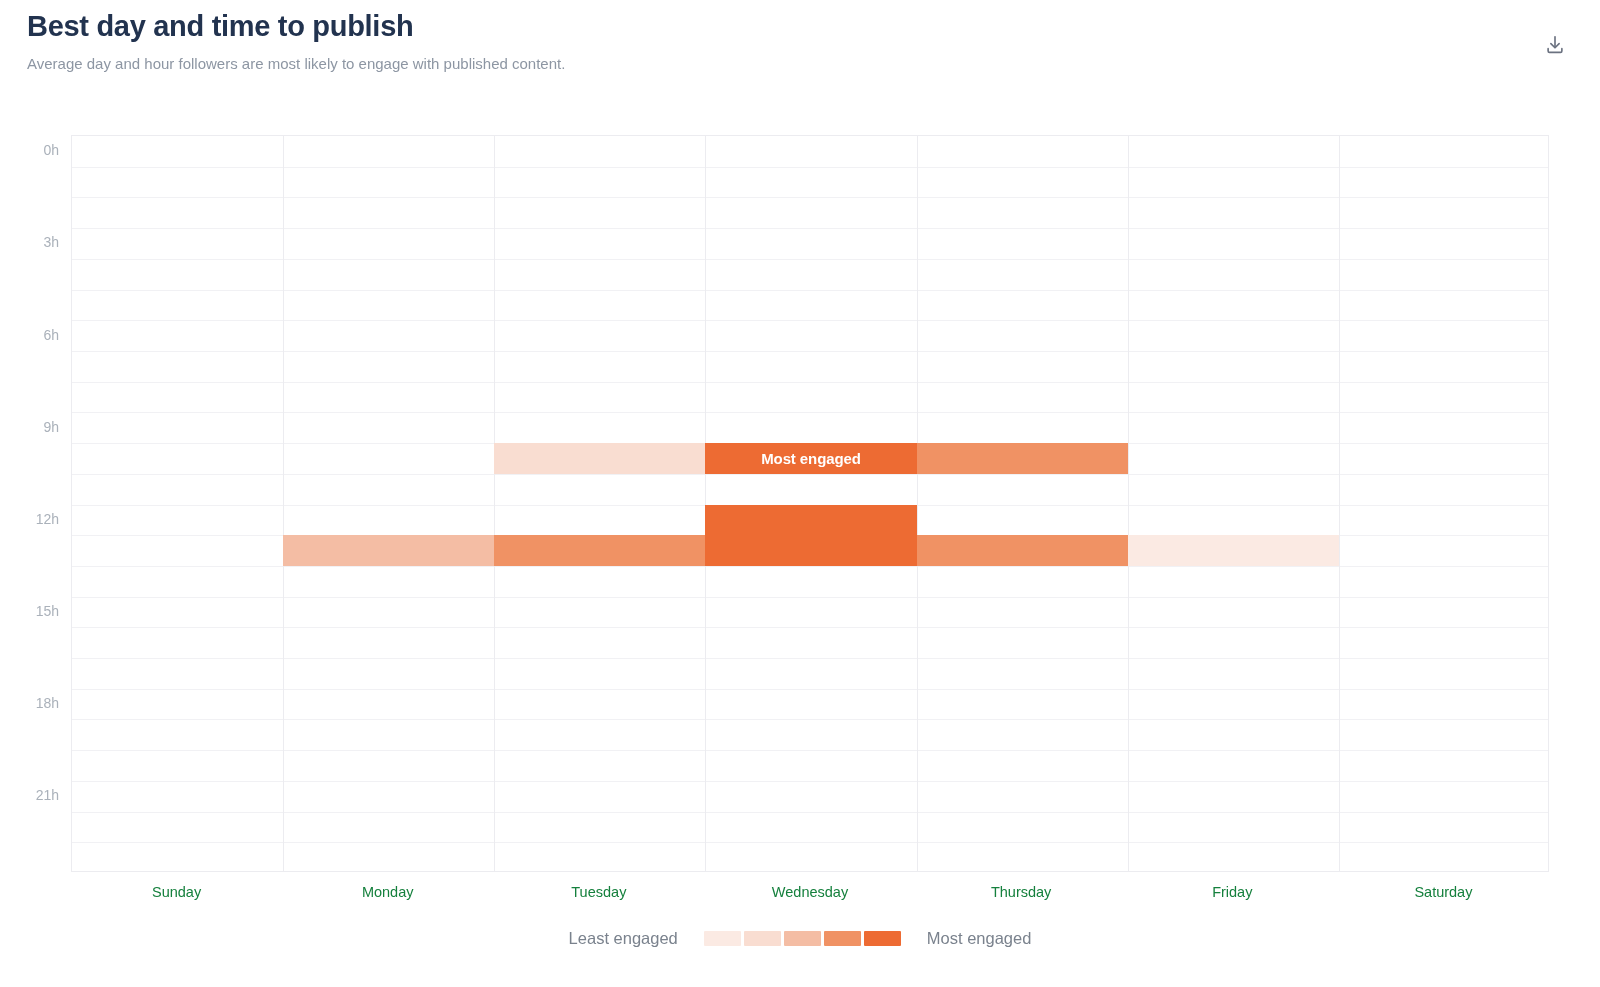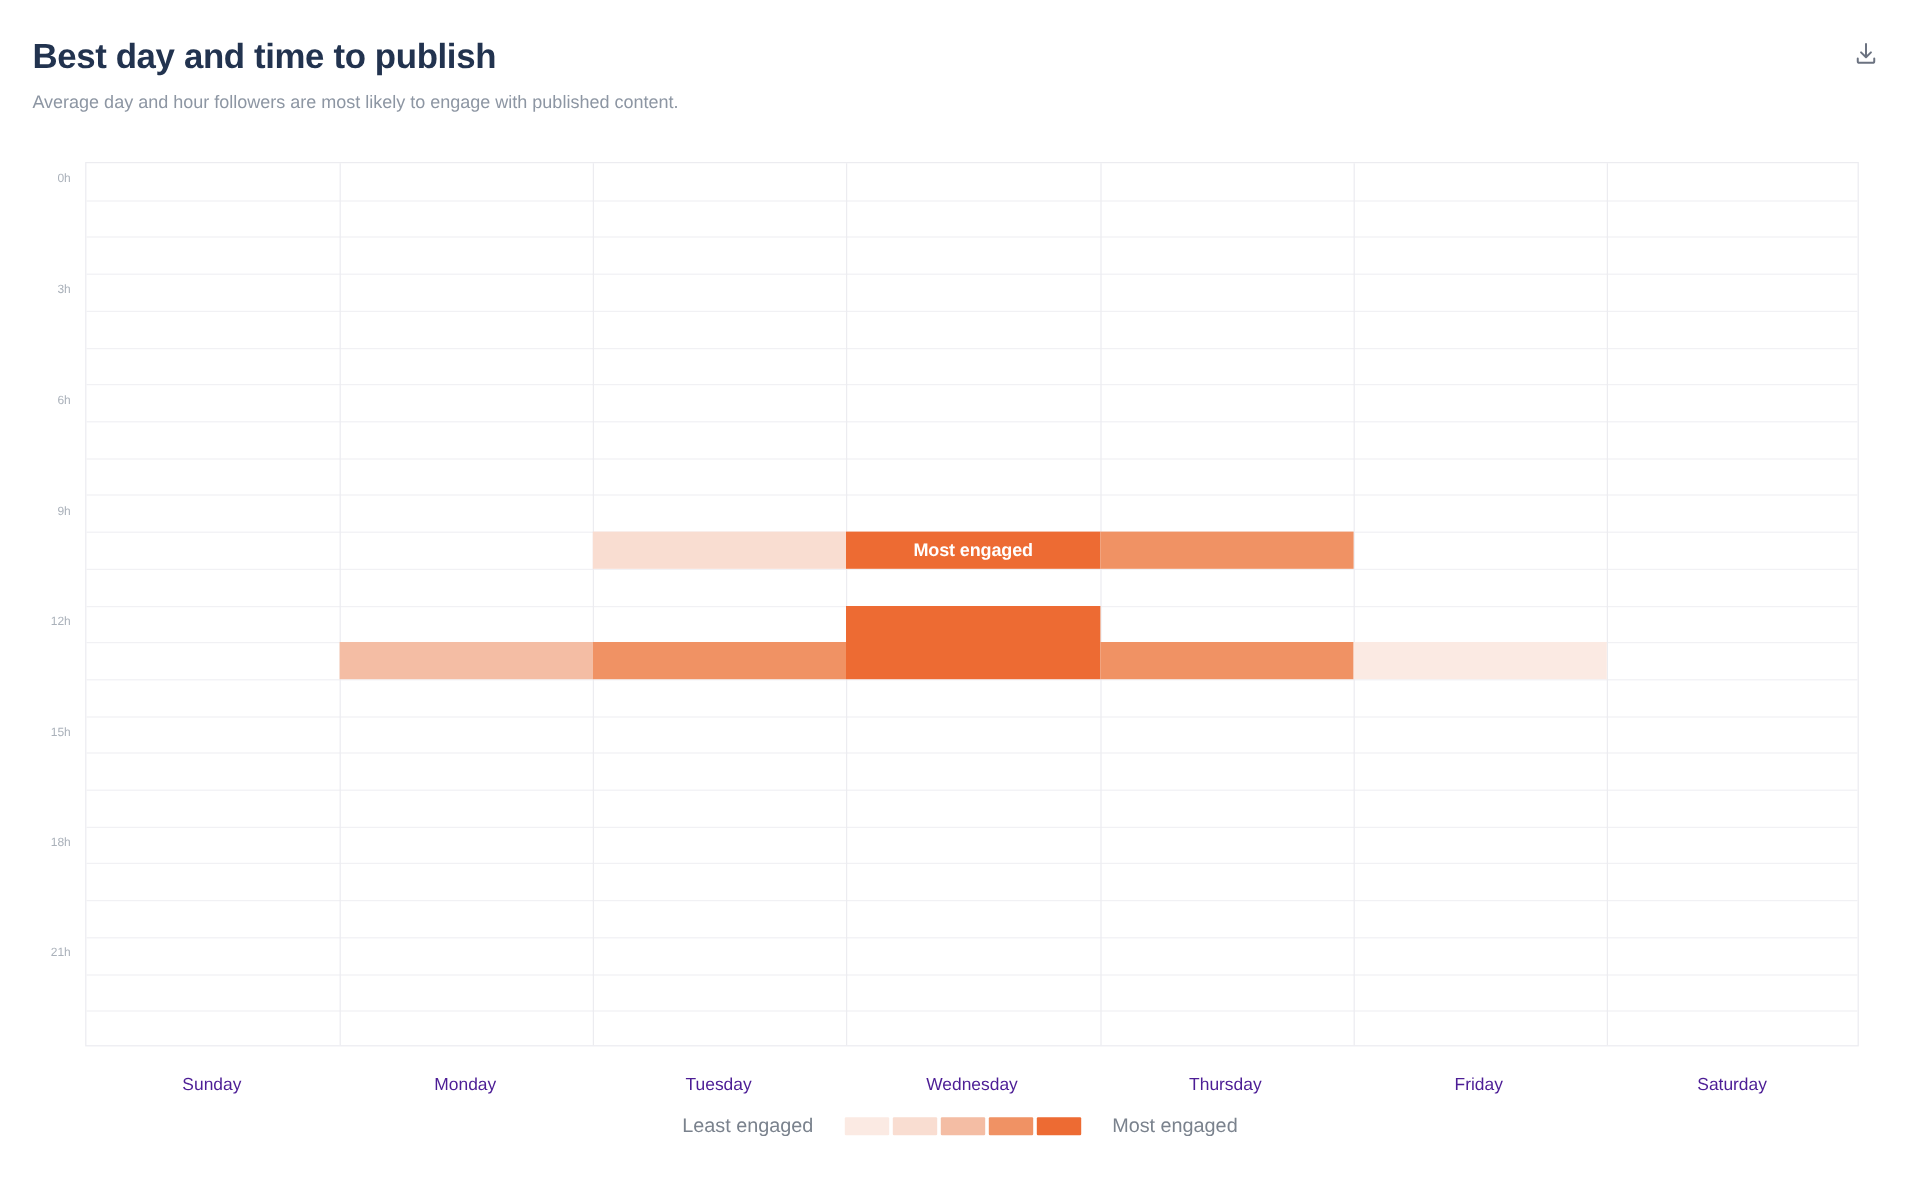--- a/index.html
+++ b/index.html
@@ -5,21 +5,21 @@
   html,body{margin:0;padding:0;}
   body{
     width:1600px;height:987px;background:#ffffff;
     font-family:"Liberation Sans", sans-serif;
     -webkit-font-smoothing:antialiased;
     overflow:hidden;position:relative;
   }
   .page{position:absolute;inset:0;}
 
   
-  .header{position:absolute;left:27px;top:32px;}
+  .header{position:absolute;left:27px;top:10px;}
   .title{
     font-size:29px;font-weight:700;color:#22334f;
     letter-spacing:-0.3px;line-height:1.15;margin:0;
   }
   .subtitle{
     font-size:15px;color:#8d96a3;margin:12px 0 0 0;
     font-weight:400;line-height:1.2;
   }
   .download-btn{
     position:absolute;right:28px;top:28px;
@@ -38,29 +38,29 @@
     border:1px solid #ececf0;
     box-sizing:border-box;
   }
   
   .hline{position:absolute;left:0;right:0;height:1px;background:#f1f1f4;}
   
   .vline{position:absolute;top:0;bottom:0;width:1px;background:#ececf0;}
   .ylabels{position:absolute;left:0;top:135px;width:59px;height:737px;}
   .ylabels span{
     position:absolute;right:0;width:59px;text-align:right;
-    font-size:10px;color:#aab1ba;transform:translateY(-50%);
+    font-size:14px;color:#aab1ba;transform:translateY(-50%);
     line-height:1;white-space:nowrap;
   }
 
   
   .xlabels{position:absolute;left:71px;top:885px;width:1478px;height:24px;}
   .xlabels span{
-    position:absolute;top:12px;text-align:center;
-    font-size:14.5px;color:#4c1d95;line-height:1;white-space:nowrap;
+    position:absolute;top:0;text-align:center;
+    font-size:14.5px;color:#15803d;line-height:1;white-space:nowrap;
     transform:translateX(-50%);
   }
 
   
   .cell{position:absolute;box-sizing:border-box;}
   .cell-label{
     color:#ffffff;font-size:15px;font-weight:700;
     display:flex;align-items:center;justify-content:center;
     height:100%;width:100%;letter-spacing:-0.1px;
   }

